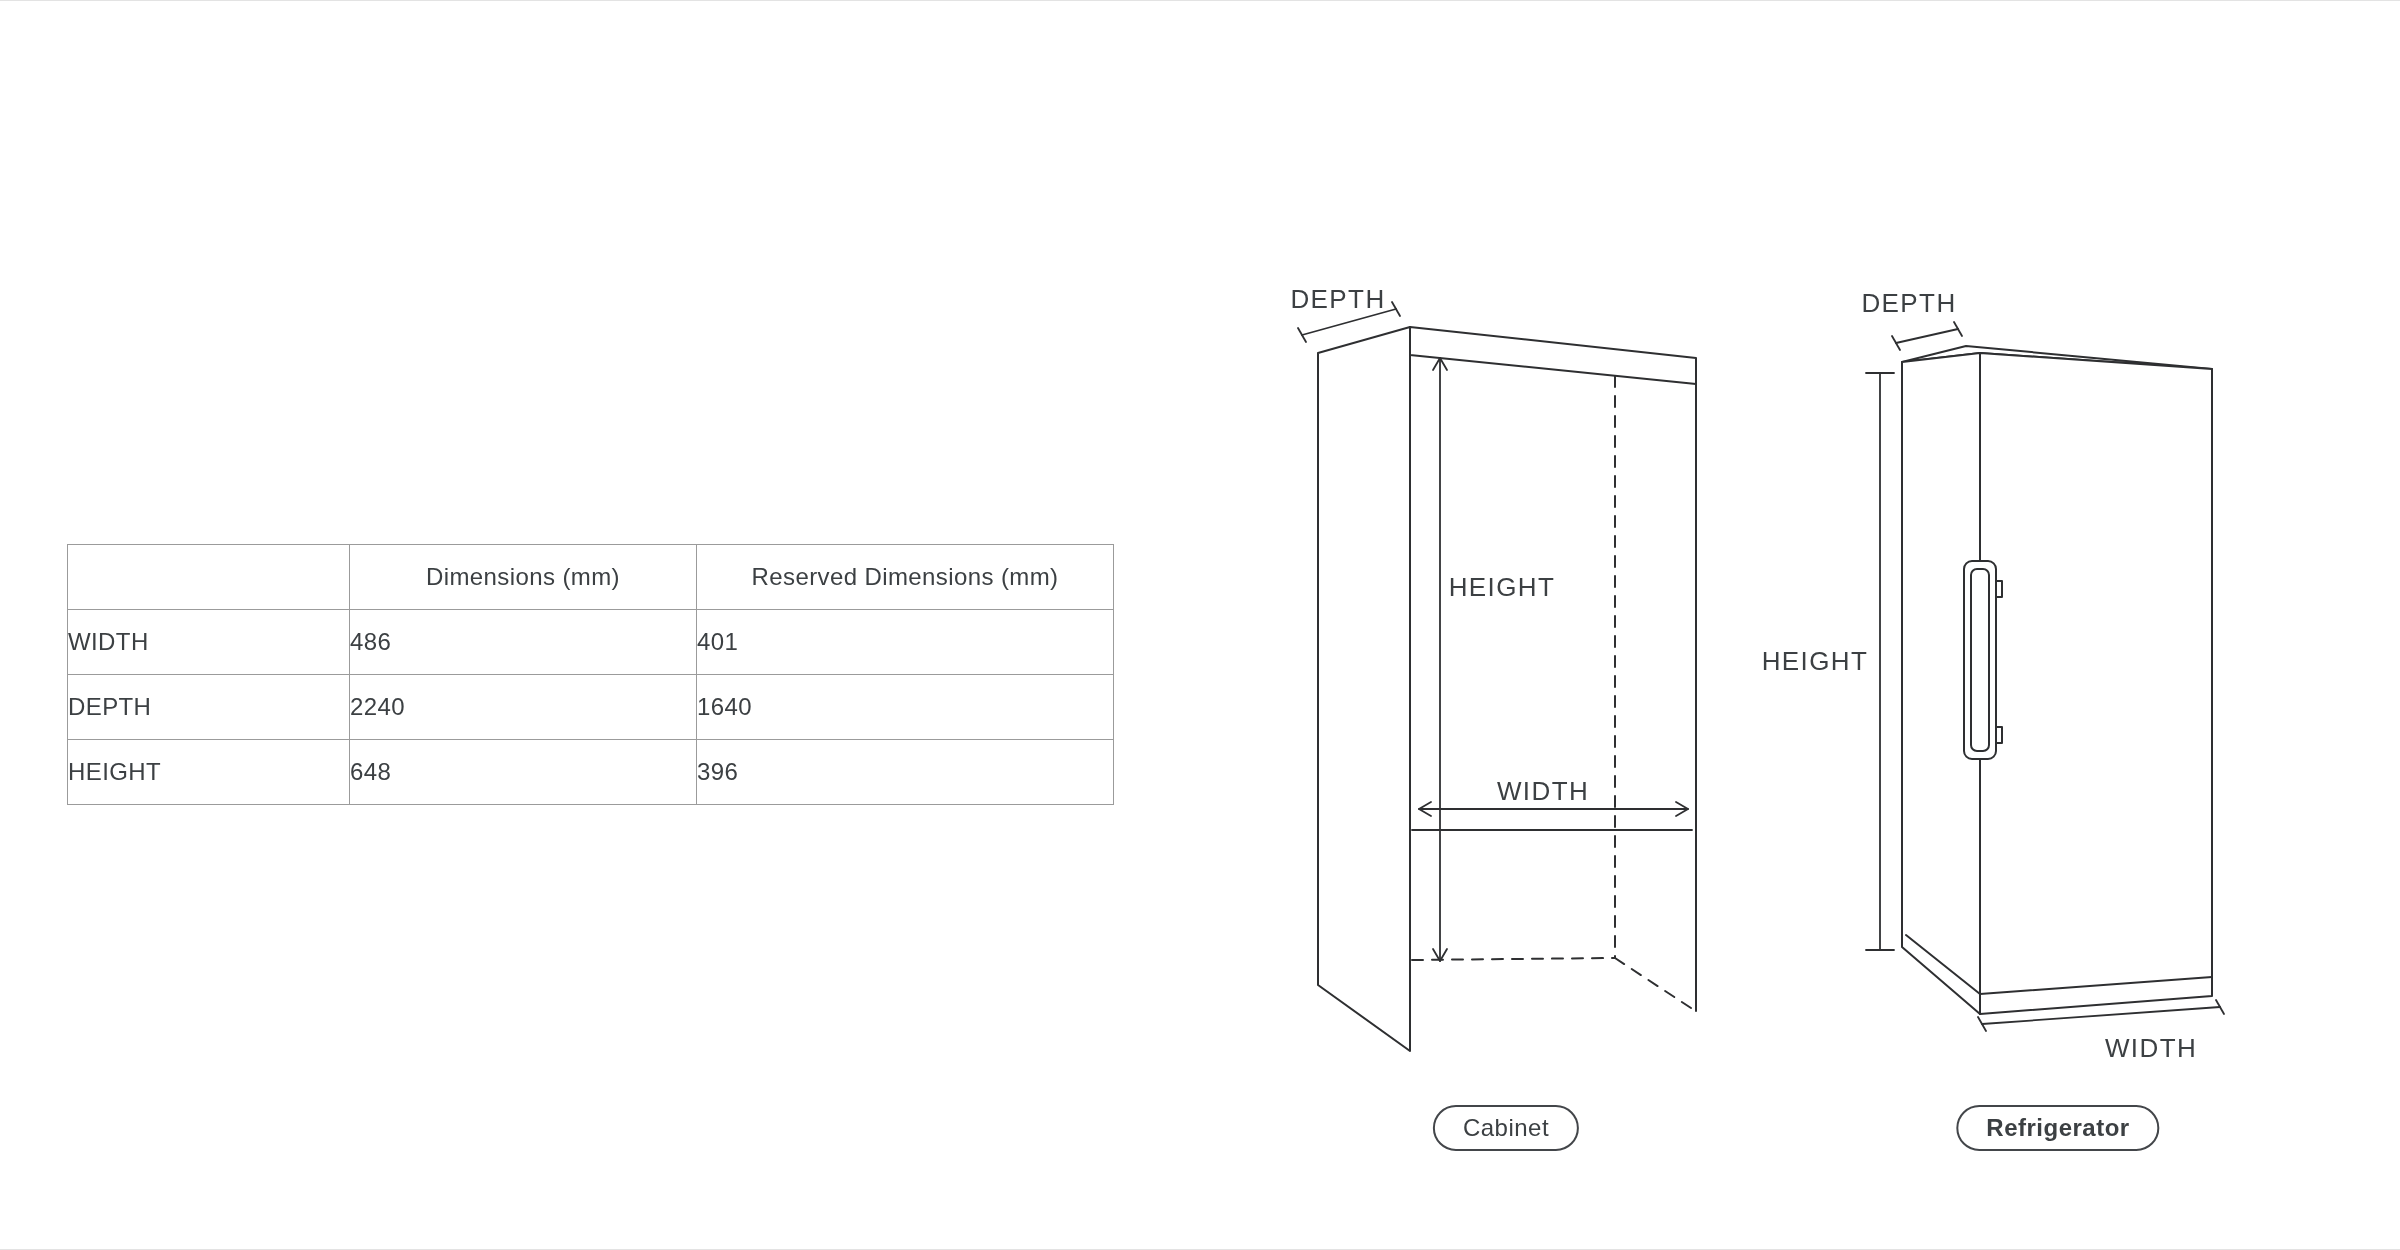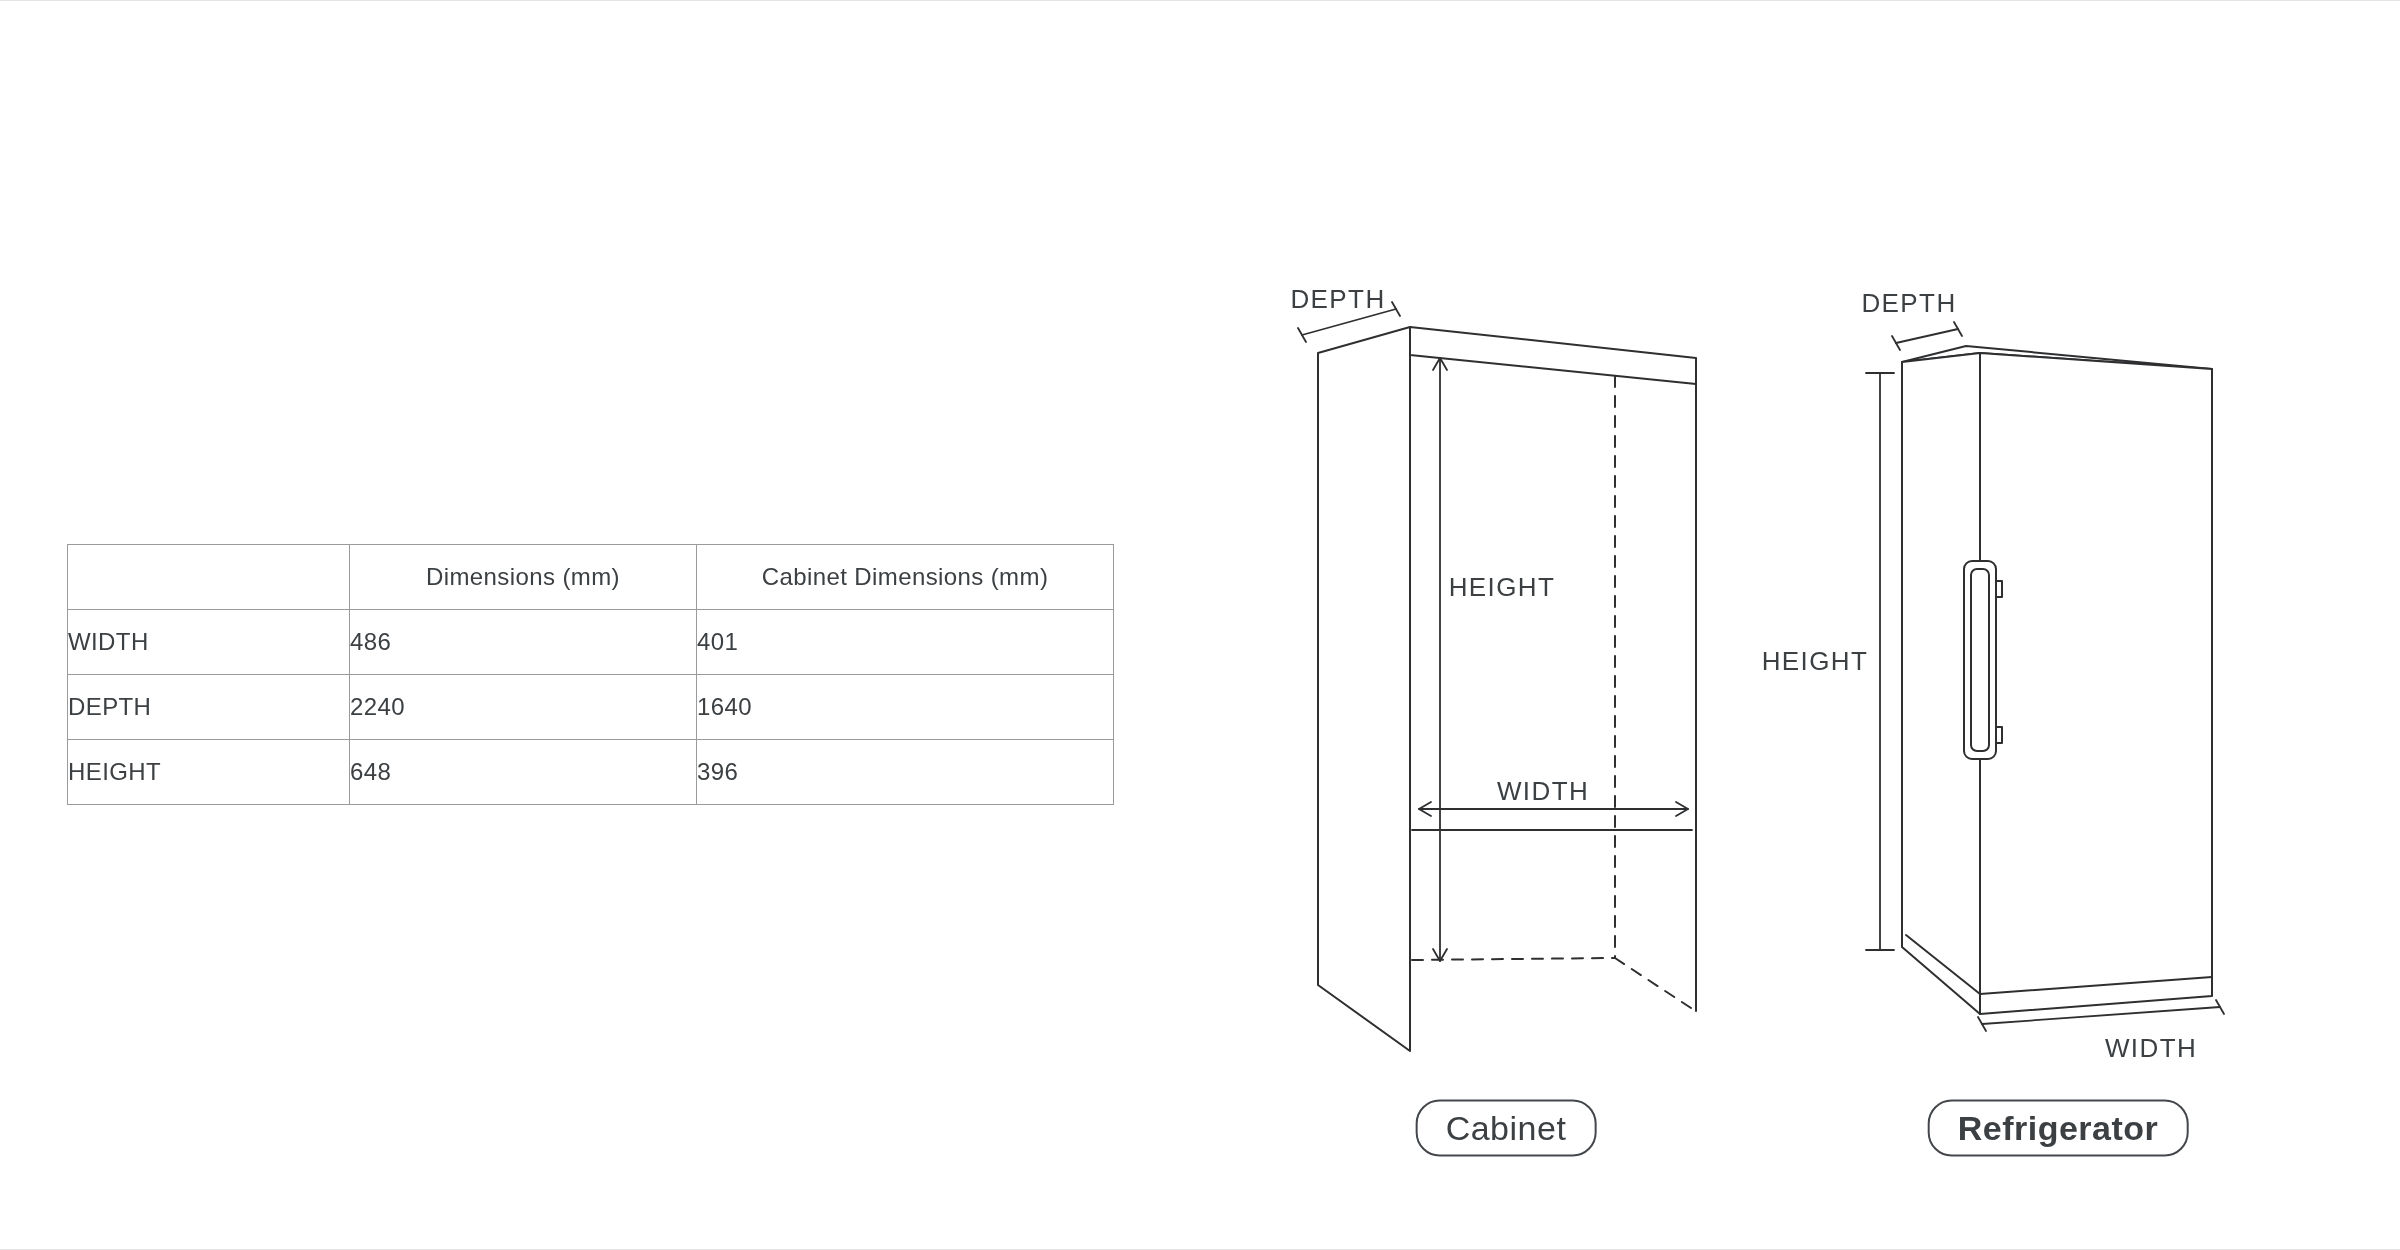--- a/index.html
+++ b/index.html
@@ -74,21 +74,21 @@
     transform: translate(-50%, -50%);
     font-size: 26px;
     letter-spacing: 1.4px;
     color: var(--text);
     white-space: nowrap;
     background: transparent;
   }
   .caption-badge {
     position: absolute;
     transform: translate(-50%, -50%);
-    font-size: 34px;
+    font-size: 24px;
     letter-spacing: 0.5px;
     color: var(--text);
     border: 2px solid #43464a;
     border-radius: 24px;
     padding: 7px 28px;
     white-space: nowrap;
     background: #ffffff;
   }
 </style>
 </head>
@@ -99,21 +99,21 @@
   <table id="dim-table">
     <colgroup>
       <col class="col-label">
       <col class="col-dims">
       <col class="col-reserved">
     </colgroup>
     <thead>
       <tr>
         <th></th>
         <th>Dimensions (mm)</th>
-        <th>Cabinet Dimensions (mm)</th>
+        <th>Reserved Dimensions (mm)</th>
       </tr>
     </thead>
     <tbody>
       <tr>
         <td>WIDTH</td>
         <td>486</td>
         <td>401</td>
       </tr>
       <tr>
         <td>DEPTH</td>

